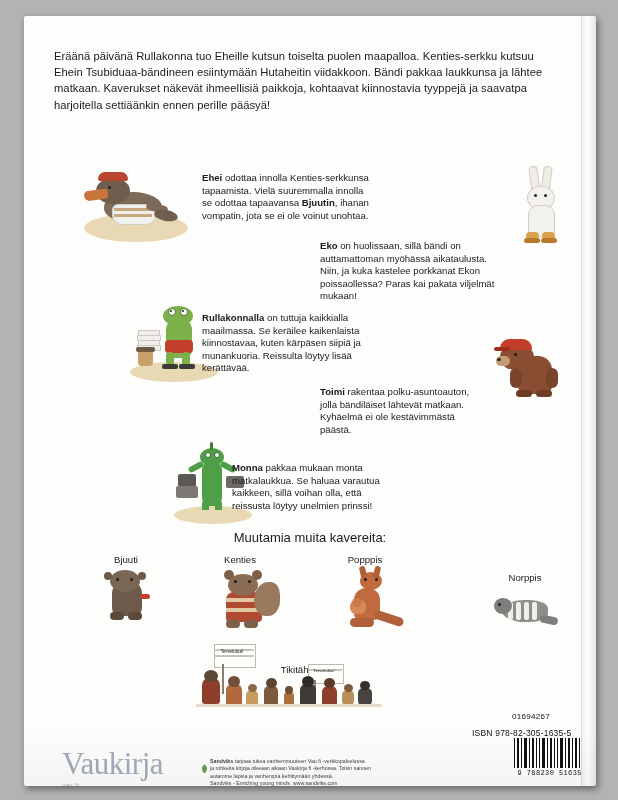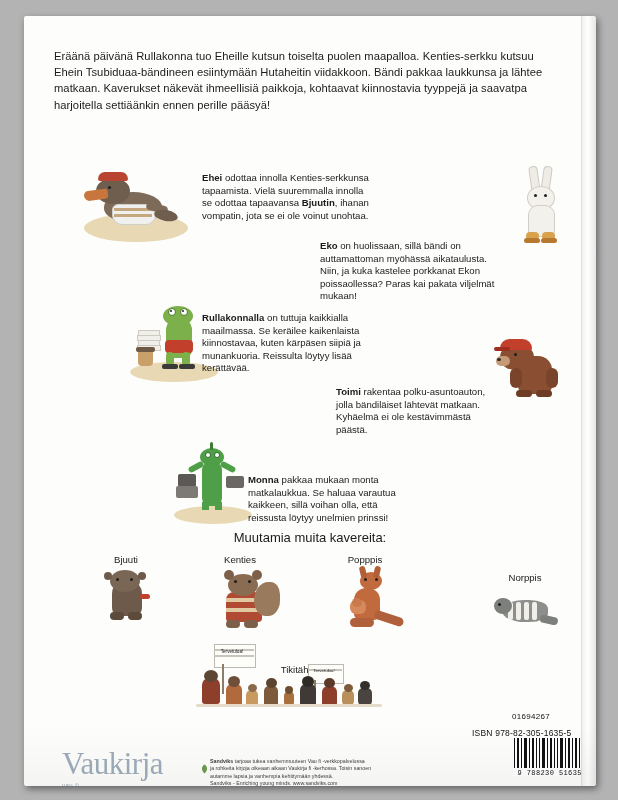--- a/index.html
+++ b/index.html
@@ -279,21 +279,21 @@
 
       <div class="sh" style="left:20px; top:15px; width:3px; height:3px; background:#1e1e1c; border-radius:50%;"></div>
 
       <div class="sh" style="left:16px; top:30px; width:12px; height:20px; background:#7a442b; border-radius:6px;"></div>
       <div class="sh" style="left:52px; top:30px; width:12px; height:20px; background:#7a442b; border-radius:6px;"></div>
 
       <div class="sh" style="left:22px; top:52px; width:16px; height:7px; background:#6e3c25; border-radius:4px;"></div>
       <div class="sh" style="left:42px; top:52px; width:16px; height:7px; background:#6e3c25; border-radius:4px;"></div>
     </div>
 
-    <div class="blk" style="left:296px; top:370px; width:168px;margin-left:16px;">
+    <div class="blk" style="left:296px; top:370px; width:168px;">
       <b>Toimi</b><span> rakentaa polku-asuntoauton, jolla bändiläiset lähtevät matkaan. Kyhäelmä ei ole kestävimmästä päästä.</span>
     </div>
 
     <div class="ill" style="left:150px; top:424px; width:80px; height:84px;">
       <div class="ground" style="left:0px; top:66px; width:78px; height:18px;"></div>
 
       <div class="sh" style="left:28px; top:22px; width:20px; height:44px; background:#4f9e48; border-radius:8px;"></div>
       <div class="sh" style="left:26px; top:8px; width:24px; height:18px; background:#4f9e48; border-radius:50%;"></div>
       <div class="sh" style="left:31px; top:12px; width:4px; height:4px; background:#fff; border:1px solid #2f6a2a; border-radius:50%;"></div>
       <div class="sh" style="left:40px; top:12px; width:4px; height:4px; background:#fff; border:1px solid #2f6a2a; border-radius:50%;"></div>
@@ -304,21 +304,21 @@
       <div class="sh" style="left:46px; top:24px; width:16px; height:6px; background:#4f9e48; border-radius:3px; transform:rotate(28deg);"></div>
 
       <div class="sh" style="left:4px; top:34px; width:18px; height:13px; background:#5b5856; border-radius:2px;"></div>
       <div class="sh" style="left:2px; top:46px; width:22px; height:12px; background:#7d7a76; border-radius:2px;"></div>
       <div class="sh" style="left:52px; top:36px; width:18px; height:12px; background:#6b6764; border-radius:2px;"></div>
 
       <div class="sh" style="left:28px; top:62px; width:7px; height:8px; background:#4f9e48;"></div>
       <div class="sh" style="left:41px; top:62px; width:7px; height:8px; background:#4f9e48;"></div>
     </div>
 
-    <div class="blk" style="left:224px; top:446px; width:160px;margin-top:12px;">
+    <div class="blk" style="left:208px; top:446px; width:160px;">
       <b>Monna</b><span> pakkaa mukaan monta matkalaukkua. Se haluaa varautua kaikkeen, sillä voihan olla, että reissusta löytyy unelmien prinssi!</span>
     </div>
 
     <div class="midline" style="top:514px;">Muutamia muita kavereita:</div>
 
     <div class="caption" style="left:72px; top:538px; width:60px;">Bjuuti</div>
     <div class="ill" style="left:78px; top:552px; width:52px; height:62px;">
       <div class="sh" style="left:10px; top:12px; width:30px; height:36px; background:#6d5a4a; border-radius:14px 14px 8px 8px;"></div>
       <div class="sh" style="left:8px; top:2px; width:30px; height:22px; background:#7a6655; border-radius:50%;"></div>
       <div class="sh" style="left:14px; top:10px; width:3px; height:3px; background:#201f1d; border-radius:50%;"></div>

